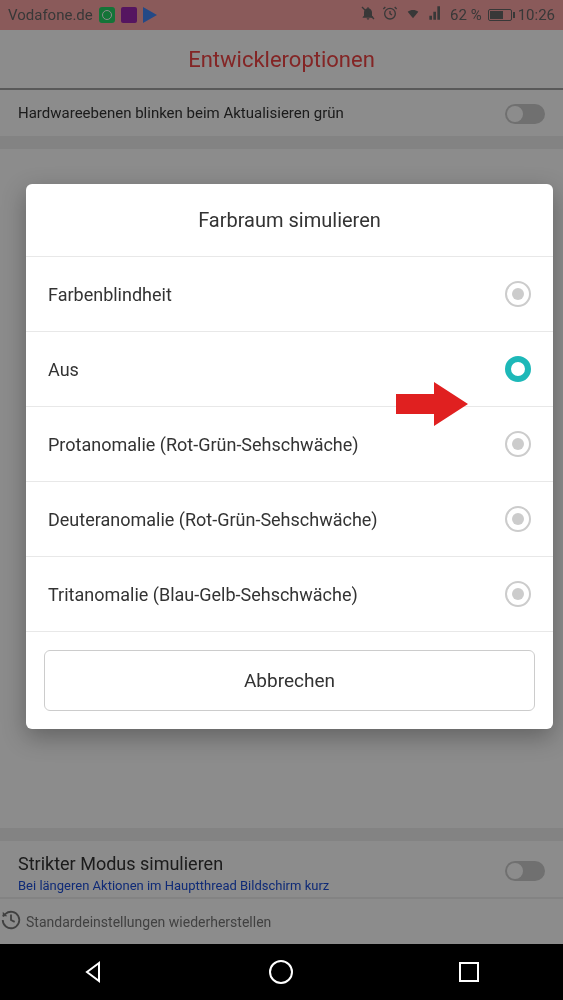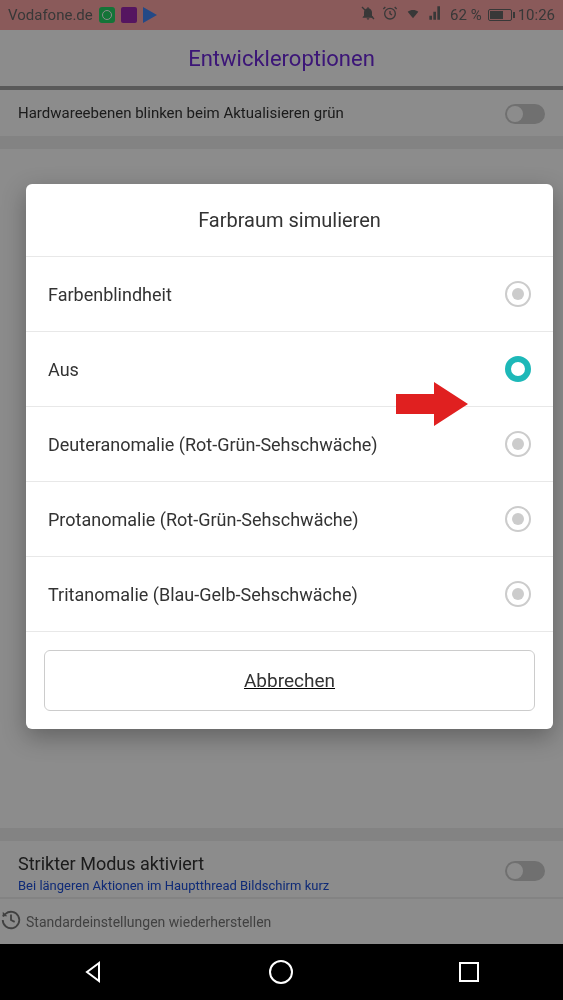--- a/index.html
+++ b/index.html
@@ -72,22 +72,22 @@
     }
 
     
     .app-title-bar {
       height: 60px;
       background: #fff;
       display: flex;
       align-items: center;
       justify-content: center;
       font-size: 22px;
-      color: #6d28d9;
-      border-bottom: 4px solid #a3a3a3;
+      color: #ef4444;
+      border-bottom: 2px solid #a3a3a3;
     }
 
     
     .bg-list {
       flex: 1;
       background: #fff;
       display: flex;
       flex-direction: column;
     }
     .bg-row {
@@ -200,21 +200,20 @@
     }
     .radio.selected::after {
       content: "";
       width: 8px; height: 8px;
       background: #fff;
       border-radius: 50%;
     }
 
     .cancel-wrap {
       padding: 18px;
-      text-decoration: underline;
     }
     .cancel-btn {
       width: 100%;
       padding: 18px;
       border: 1px solid #ccc;
       border-radius: 6px;
       background: #fff;
       font-size: 19px;
       color: #333;
       text-align: center;
@@ -278,21 +277,21 @@
 
   <div class="bg-list">
     <div class="bg-row row-rel">
       <span>Hardwareebenen blinken beim Aktualisieren grün</span>
       <span class="toggle-off"></span>
     </div>
     <div class="bg-gap"></div>
     <div class="bg-spacer"></div>
     <div class="bg-gap"></div>
     <div class="bg-row bg-bottom-row row-rel">
-      <div style="font-size:18px;">Strikter Modus aktiviert</div>
+      <div style="font-size:18px;">Strikter Modus simulieren</div>
       <div class="sub">Bei längeren Aktionen im Hauptthread Bildschirm kurz</div>
       <span class="toggle-off" style="top:20px;"></span>
     </div>
     <div class="bg-restore">
       <span>
         <svg width="22" height="22" viewBox="0 0 24 24">
             <path fill="none" stroke="#777" stroke-width="2" d="M12 6v6l4 2M3 12a9 9 0 1 0 3-6.7L3 8"></path>
             <path fill="#777" d="M3 3v5h5"></path>
           </svg>
       </span>
@@ -309,25 +308,25 @@
 
   <div class="option-row">
     <span>Farbenblindheit</span>
     <span class="radio unselected"></span>
   </div>
   <div class="option-row">
     <span>Aus</span>
     <span class="radio selected"></span>
   </div>
   <div class="option-row">
+    <span>Protanomalie (Rot-Grün-Sehschwäche)</span>
+    <span class="radio unselected"></span>
+  </div>
+  <div class="option-row">
     <span>Deuteranomalie (Rot-Grün-Sehschwäche)</span>
-    <span class="radio unselected"></span>
-  </div>
-  <div class="option-row">
-    <span>Protanomalie (Rot-Grün-Sehschwäche)</span>
     <span class="radio unselected"></span>
   </div>
   <div class="option-row">
     <span>Tritanomalie (Blau-Gelb-Sehschwäche)</span>
     <span class="radio unselected"></span>
   </div>
 
   <div class="cancel-wrap">
     <div class="cancel-btn">Abbrechen</div>
   </div>

